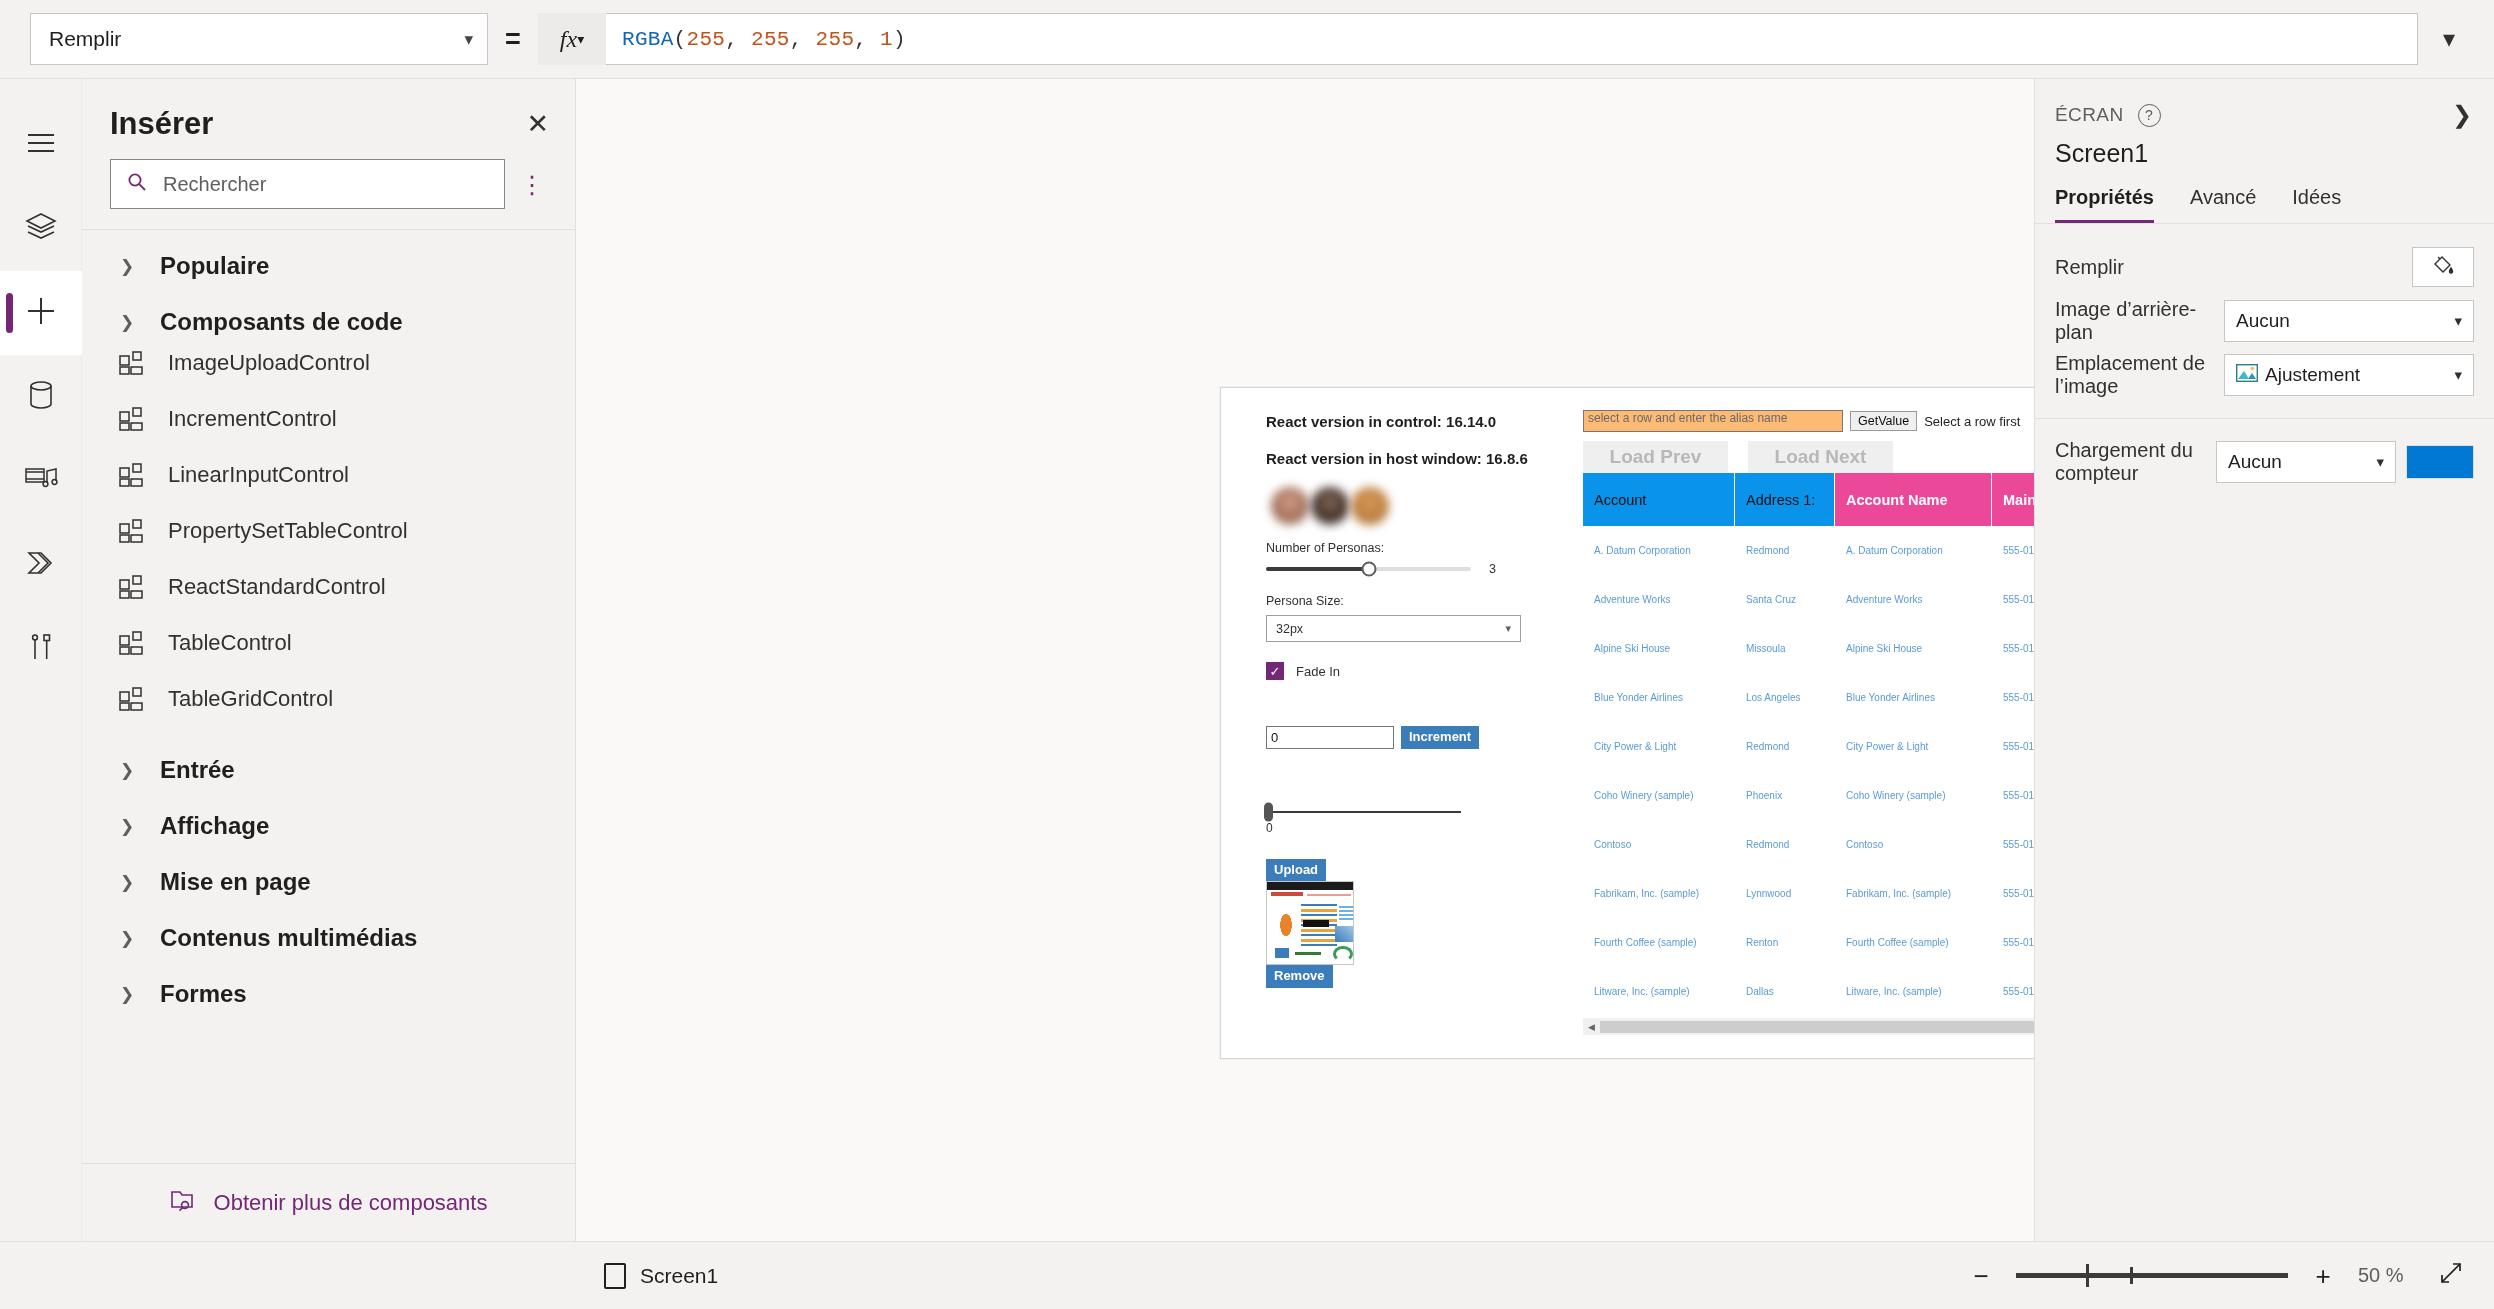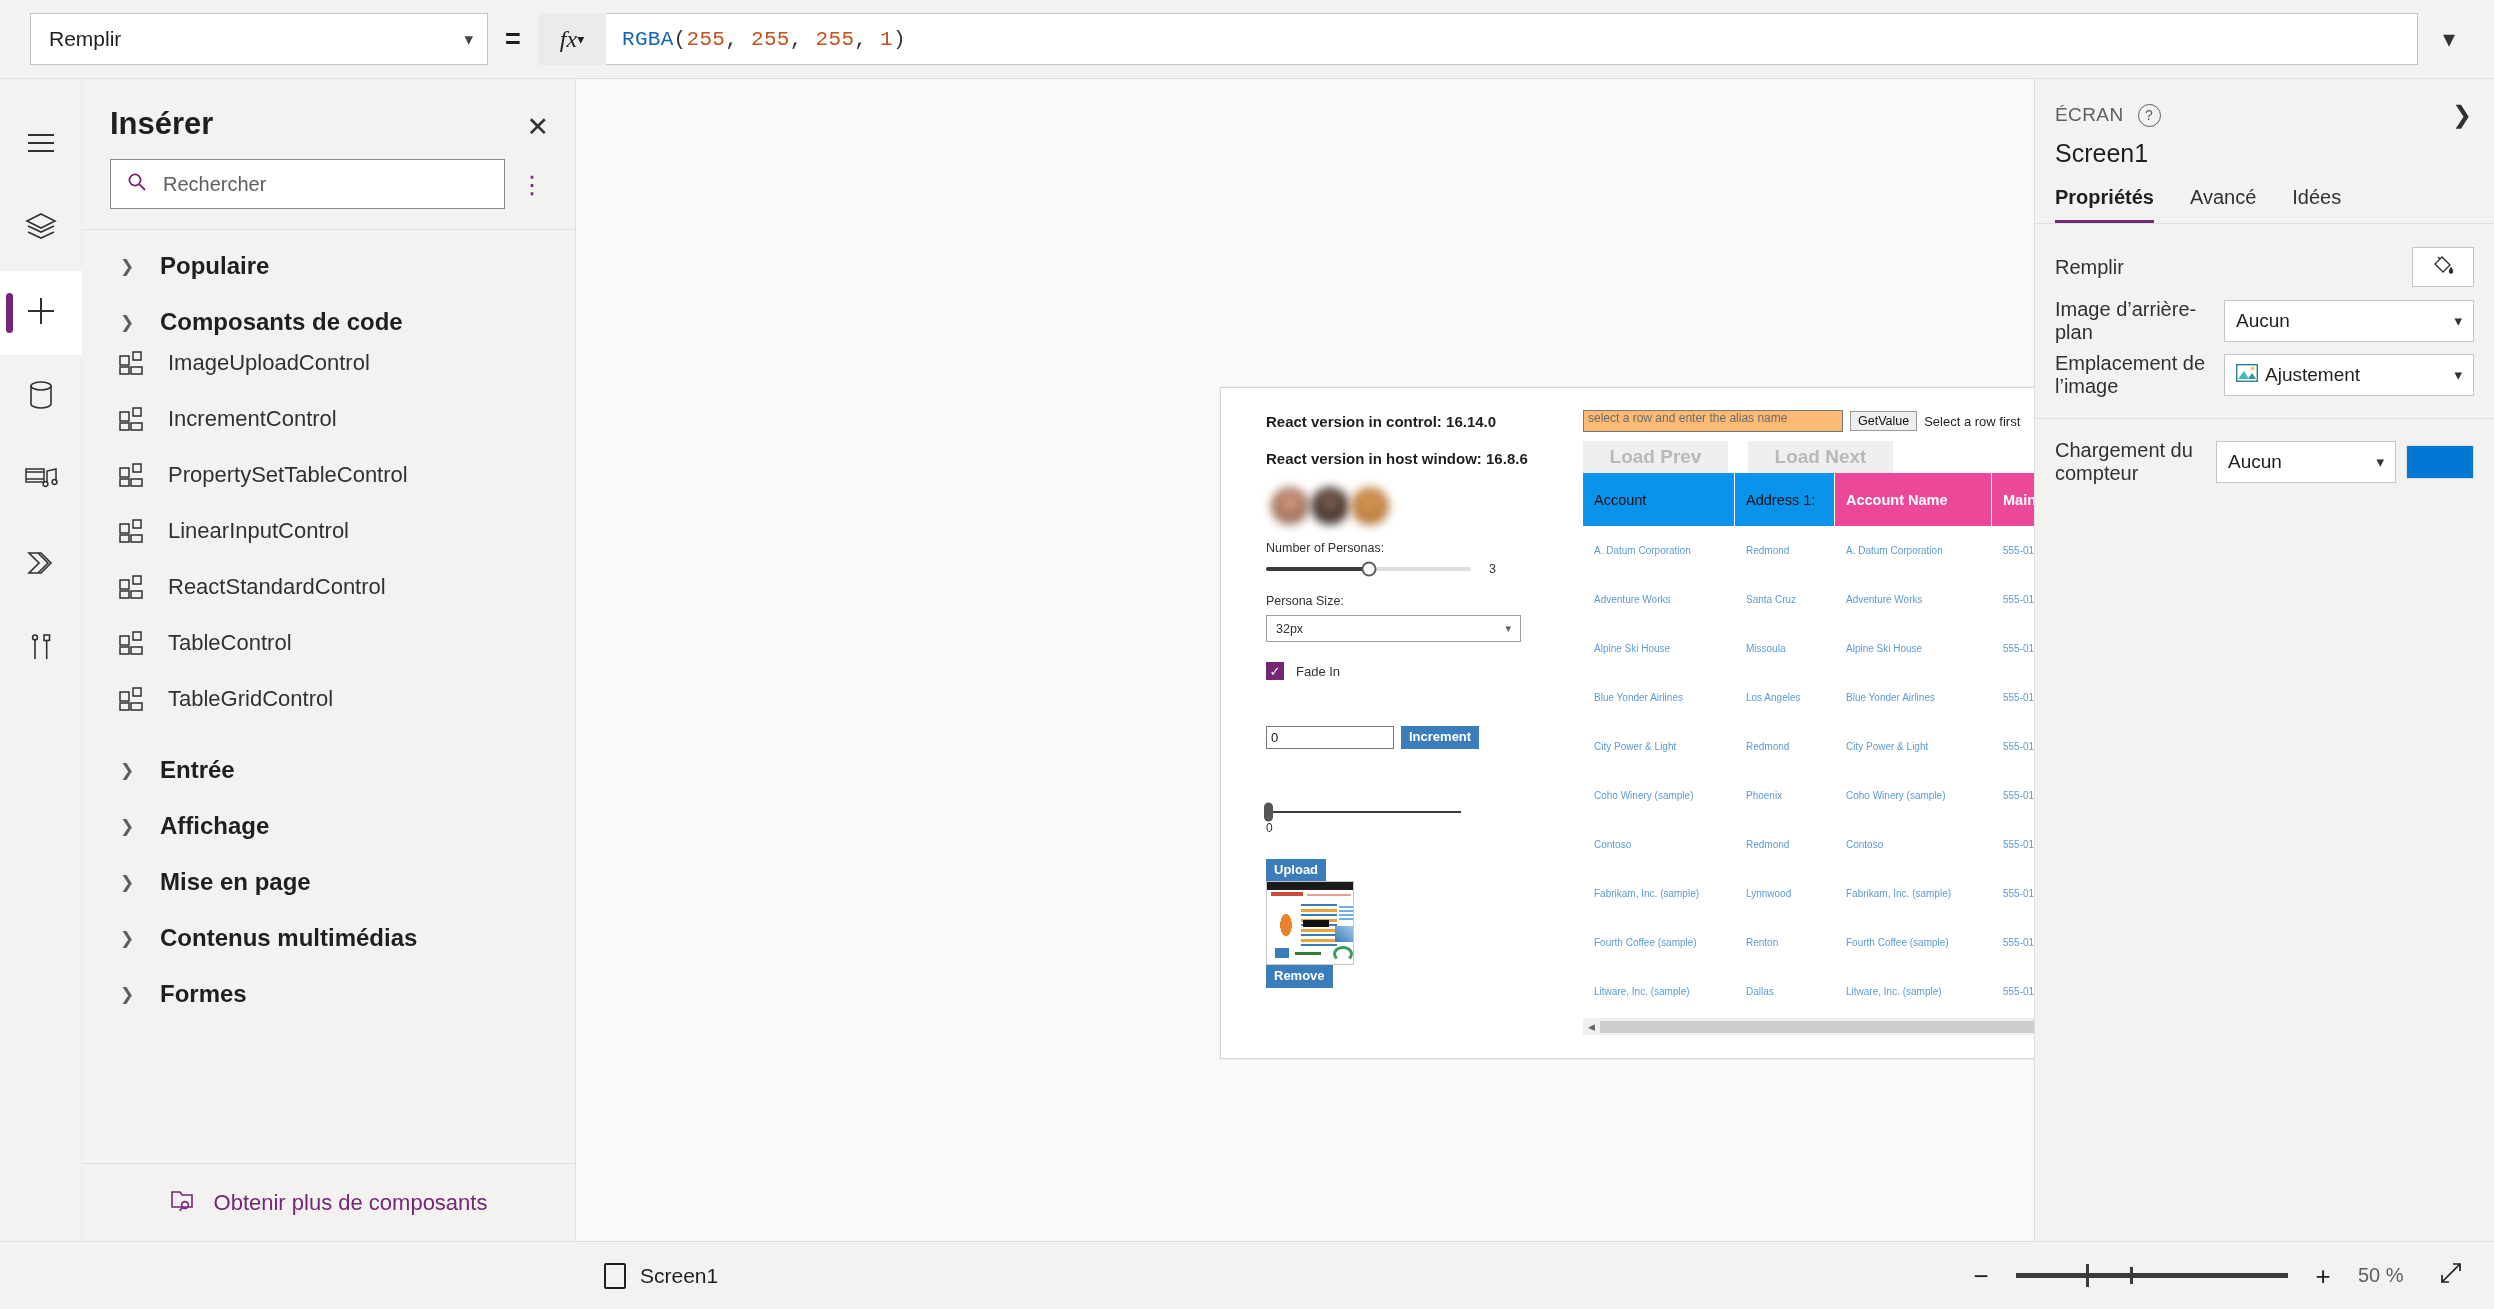--- a/index.html
+++ b/index.html
@@ -89,21 +89,21 @@
   .rail-spacer { flex: 1; }
 
   
   .insert-panel {
     width: 494px; min-width: 494px;
     background: #f3f2f1;
     display: flex; flex-direction: column;
     border-right: 1px solid #e1dfdd;
   }
   .ip-head {
-    display: flex; align-items: flex-end;
+    display: flex; align-items: flex-start;
     padding: 28px 26px 0 28px;
   }
   .ip-title { font-size: 31px; font-weight: 600; color: #201f1e; flex: 1; line-height: 1.1; }
   .ip-close { font-size: 27px; color: #323130; cursor: default; line-height: 1; padding-top: 4px; }
   .ip-searchrow {
     display: flex; align-items: center;
     padding: 18px 26px 0 28px;
     gap: 10px;
   }
   .ip-search {
@@ -498,32 +498,32 @@
         </div>
         <div class="comp-row">
           <span class="comp-ico">
             <svg width="26" height="26" viewBox="0 0 26 26" fill="none" stroke="#323130" stroke-width="1.5">
                 <rect x="2" y="6" width="9" height="9"></rect>
                 <rect x="2" y="17" width="9" height="7"></rect>
                 <rect x="13" y="17" width="11" height="7"></rect>
                 <rect x="15" y="2" width="8" height="8"></rect>
               </svg>
           </span>
-          <span class="comp-label">PropertySetTableControl</span>
+          <span class="comp-label">LinearInputControl</span>
         </div>
         <div class="comp-row">
           <span class="comp-ico">
             <svg width="26" height="26" viewBox="0 0 26 26" fill="none" stroke="#323130" stroke-width="1.5">
                 <rect x="2" y="6" width="9" height="9"></rect>
                 <rect x="2" y="17" width="9" height="7"></rect>
                 <rect x="13" y="17" width="11" height="7"></rect>
                 <rect x="15" y="2" width="8" height="8"></rect>
               </svg>
           </span>
-          <span class="comp-label">LinearInputControl</span>
+          <span class="comp-label">PropertySetTableControl</span>
         </div>
         <div class="comp-row">
           <span class="comp-ico">
             <svg width="26" height="26" viewBox="0 0 26 26" fill="none" stroke="#323130" stroke-width="1.5">
                 <rect x="2" y="6" width="9" height="9"></rect>
                 <rect x="2" y="17" width="9" height="7"></rect>
                 <rect x="13" y="17" width="11" height="7"></rect>
                 <rect x="15" y="2" width="8" height="8"></rect>
               </svg>
           </span>

